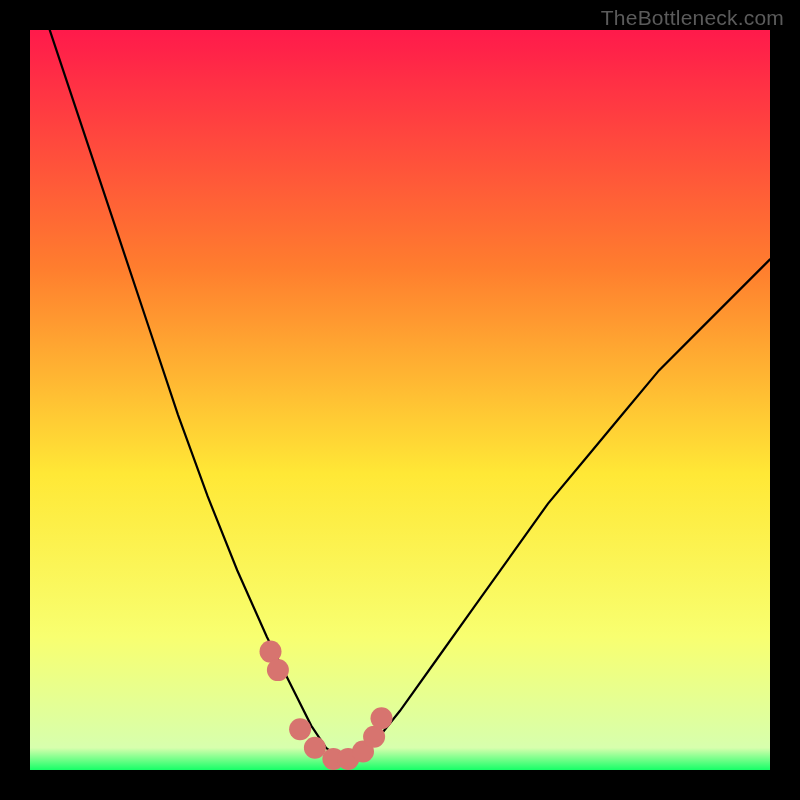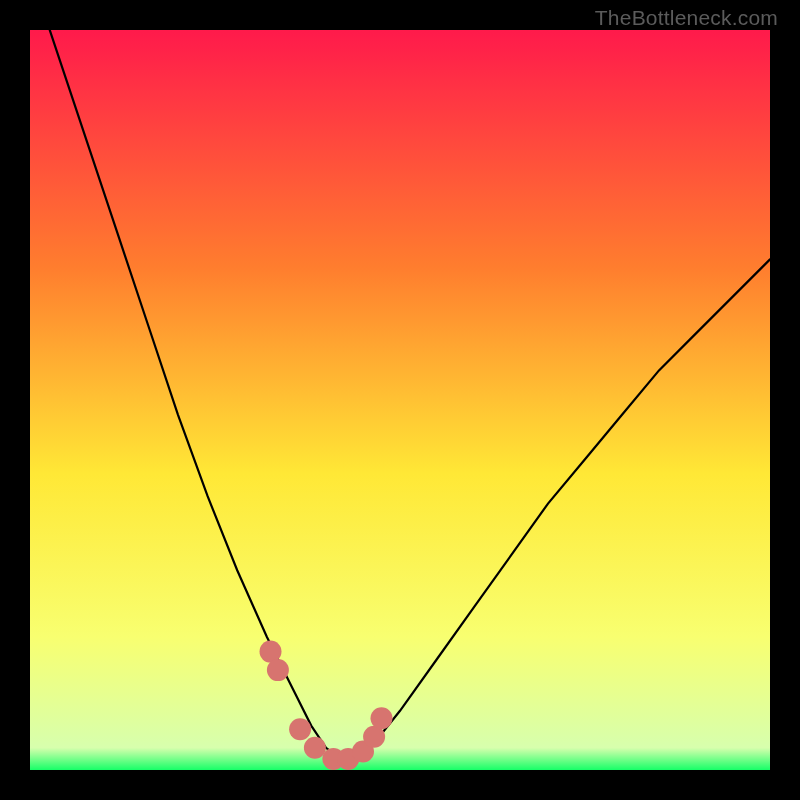--- a/index.html
+++ b/index.html
@@ -37,21 +37,21 @@
   svg.curve {
     position: absolute;
     left: 0;
     top: 0;
     width: 740px;
     height: 740px;
   }
   .watermark {
     position: absolute;
     top: 6px;
-    right: 22px;
+    right: 16px;
     color: #5b5b5b;
     font-size: 21px;
     font-weight: 400;
     letter-spacing: 0.2px;
   }
 </style>
 </head>
 <body>
 
 <div class="frame">

